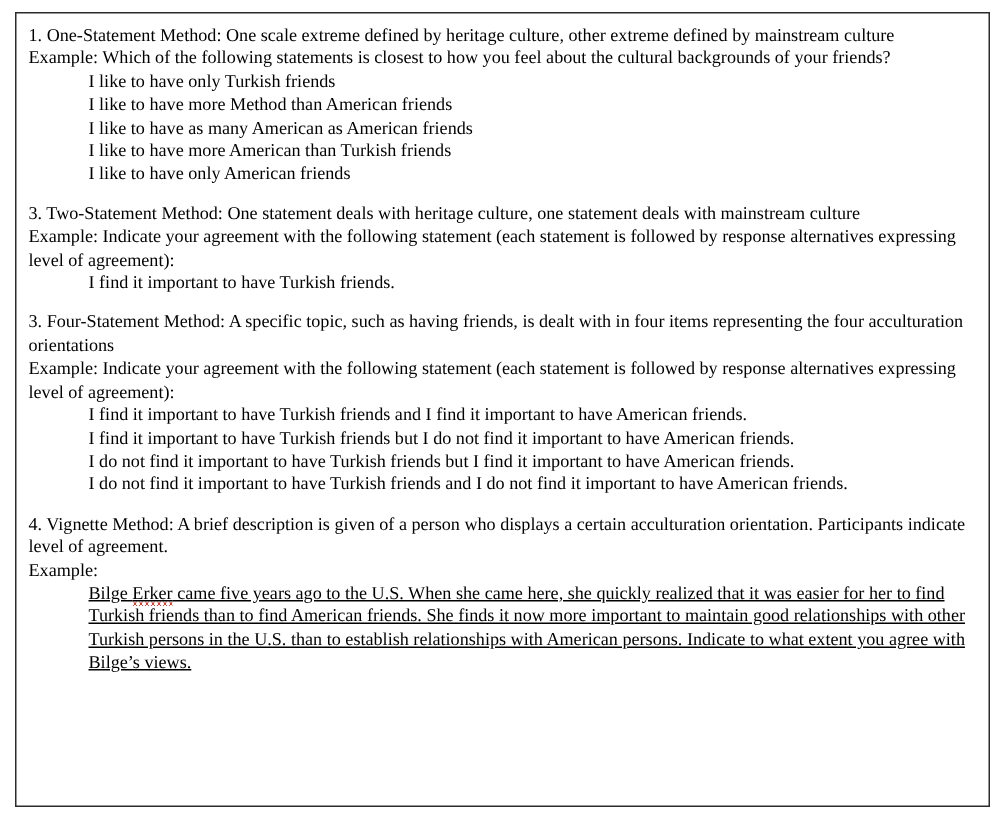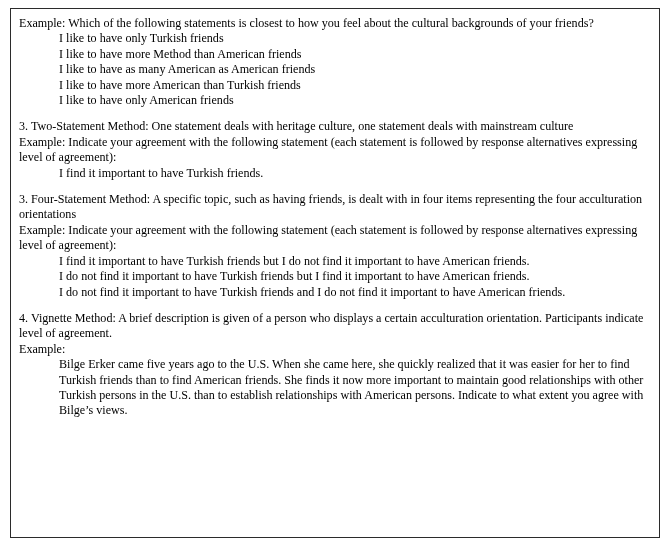--- a/index.html
+++ b/index.html
@@ -56,39 +56,41 @@
     font-size: 12.1px;
     line-height: 15.4px;
   }
 
   
   .vignette {
     margin: 0 0 0 40px;
     font-size: 12.1px;
     line-height: 15.4px;
     max-width: 592px;
+    text-decoration: underline;
   }
 
   
   .misspelled {
     background-image:
       linear-gradient(45deg, transparent 45%, #e03b2f 45%, #e03b2f 55%, transparent 55%),
       linear-gradient(-45deg, transparent 45%, #e03b2f 45%, #e03b2f 55%, transparent 55%);
     background-size: 4px 3px;
     background-repeat: repeat-x;
     background-position: 0 100%;
     padding-bottom: 2px;
   }
 </style>
 </head>
 <body>
 
 <div id="methods-box">
 
   <div class="section">
+    <p class="block">1. One-Statement Method: One scale extreme defined by heritage culture, other extreme defined by mainstream culture</p>
     <p class="block">Example: Which of the following statements is closest to how you feel about the cultural backgrounds of your friends?</p>
     <ul class="items">
       <li>I like to have only Turkish friends</li>
       <li>I like to have more Method than American friends</li>
       <li>I like to have as many American as American friends</li>
       <li>I like to have more American than Turkish friends</li>
       <li>I like to have only American friends</li>
     </ul>
   </div>
 
@@ -97,20 +99,21 @@
     <p class="block">Example: Indicate your agreement with the following statement (each statement is followed by response alternatives expressing level of agreement):</p>
     <ul class="items">
       <li>I find it important to have Turkish friends.</li>
     </ul>
   </div>
 
   <div class="section">
     <p class="block">3. Four-Statement Method: A specific topic, such as having friends, is dealt with in four items representing the four acculturation orientations</p>
     <p class="block">Example: Indicate your agreement with the following statement (each statement is followed by response alternatives expressing level of agreement):</p>
     <ul class="items">
+      <li>I find it important to have Turkish friends and I find it important to have American friends.</li>
       <li>I find it important to have Turkish friends but I do not find it important to have American friends.</li>
       <li>I do not find it important to have Turkish friends but I find it important to have American friends.</li>
       <li>I do not find it important to have Turkish friends and I do not find it important to have American friends.</li>
     </ul>
   </div>
 
   <div class="section">
     <p class="block">4. Vignette Method: A brief description is given of a person who displays a certain acculturation orientation. Participants indicate level of agreement.</p>
     <p class="block">Example:</p>
     <p class="vignette"><span>Bilge </span><span class="misspelled">Erker</span><span> came five years ago to the U.S.  When she came here, she quickly realized that it was easier for her to find Turkish friends than to find American friends. She finds it now more important to maintain good relationships with other Turkish persons in the U.S. than to establish relationships with American persons. Indicate to what extent you agree with Bilge’s  views.</span></p>

